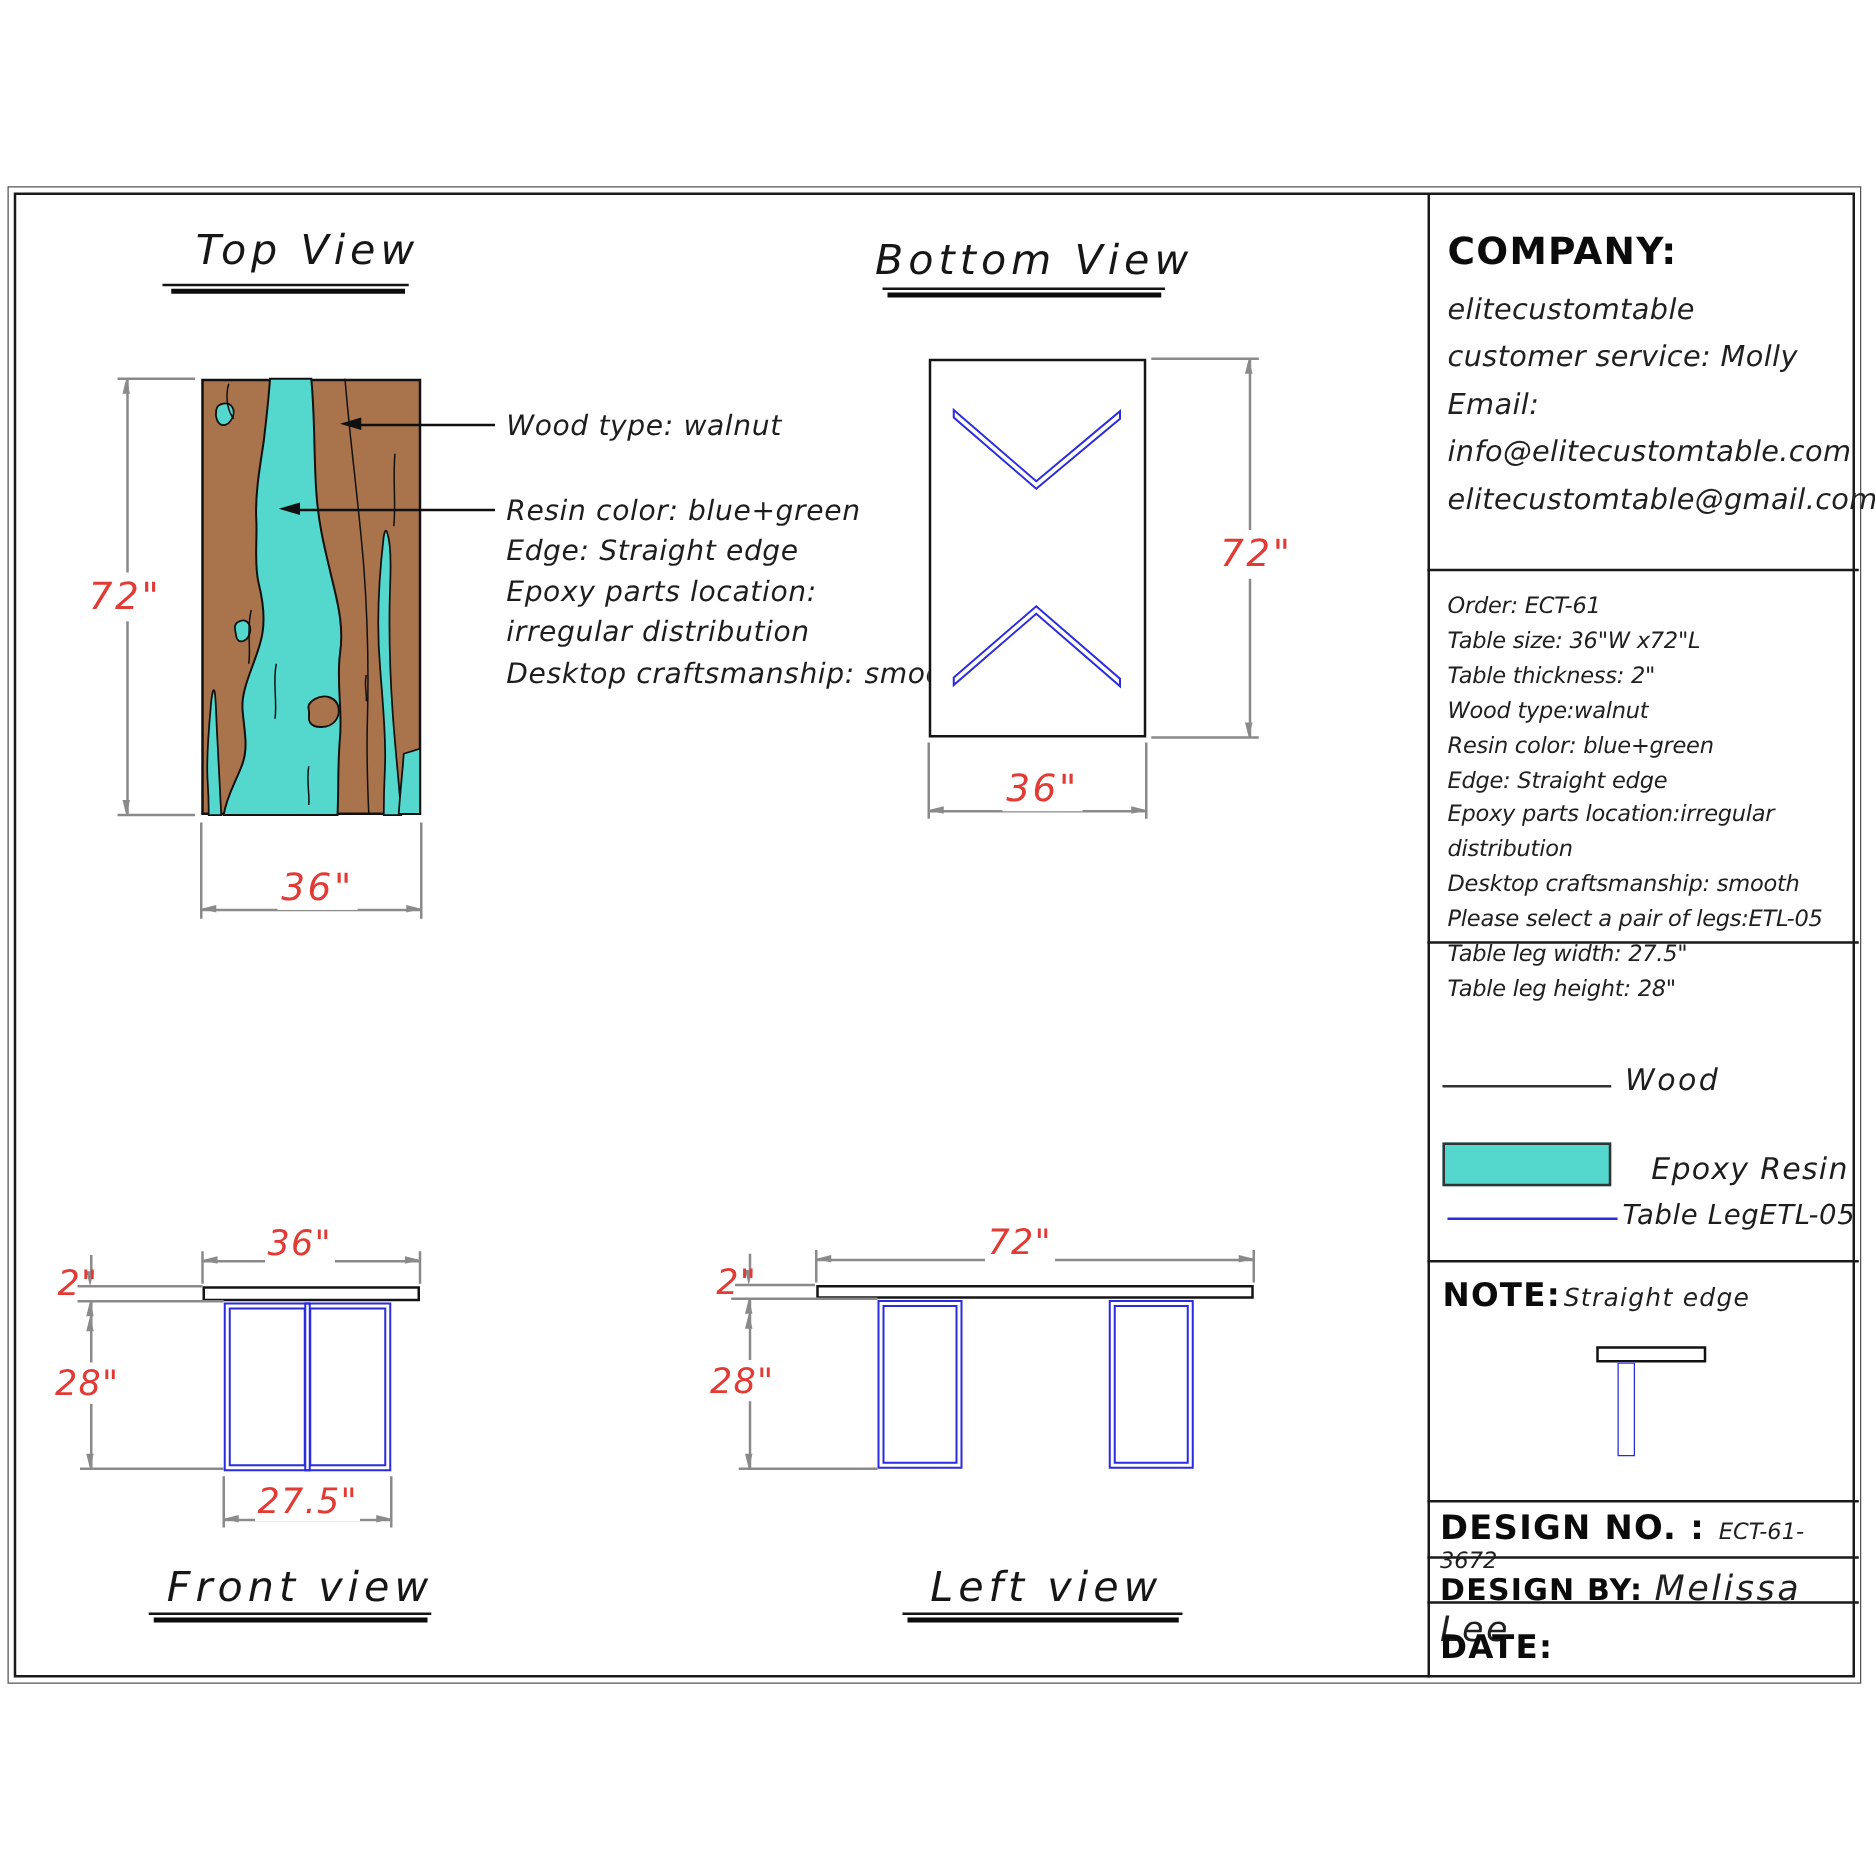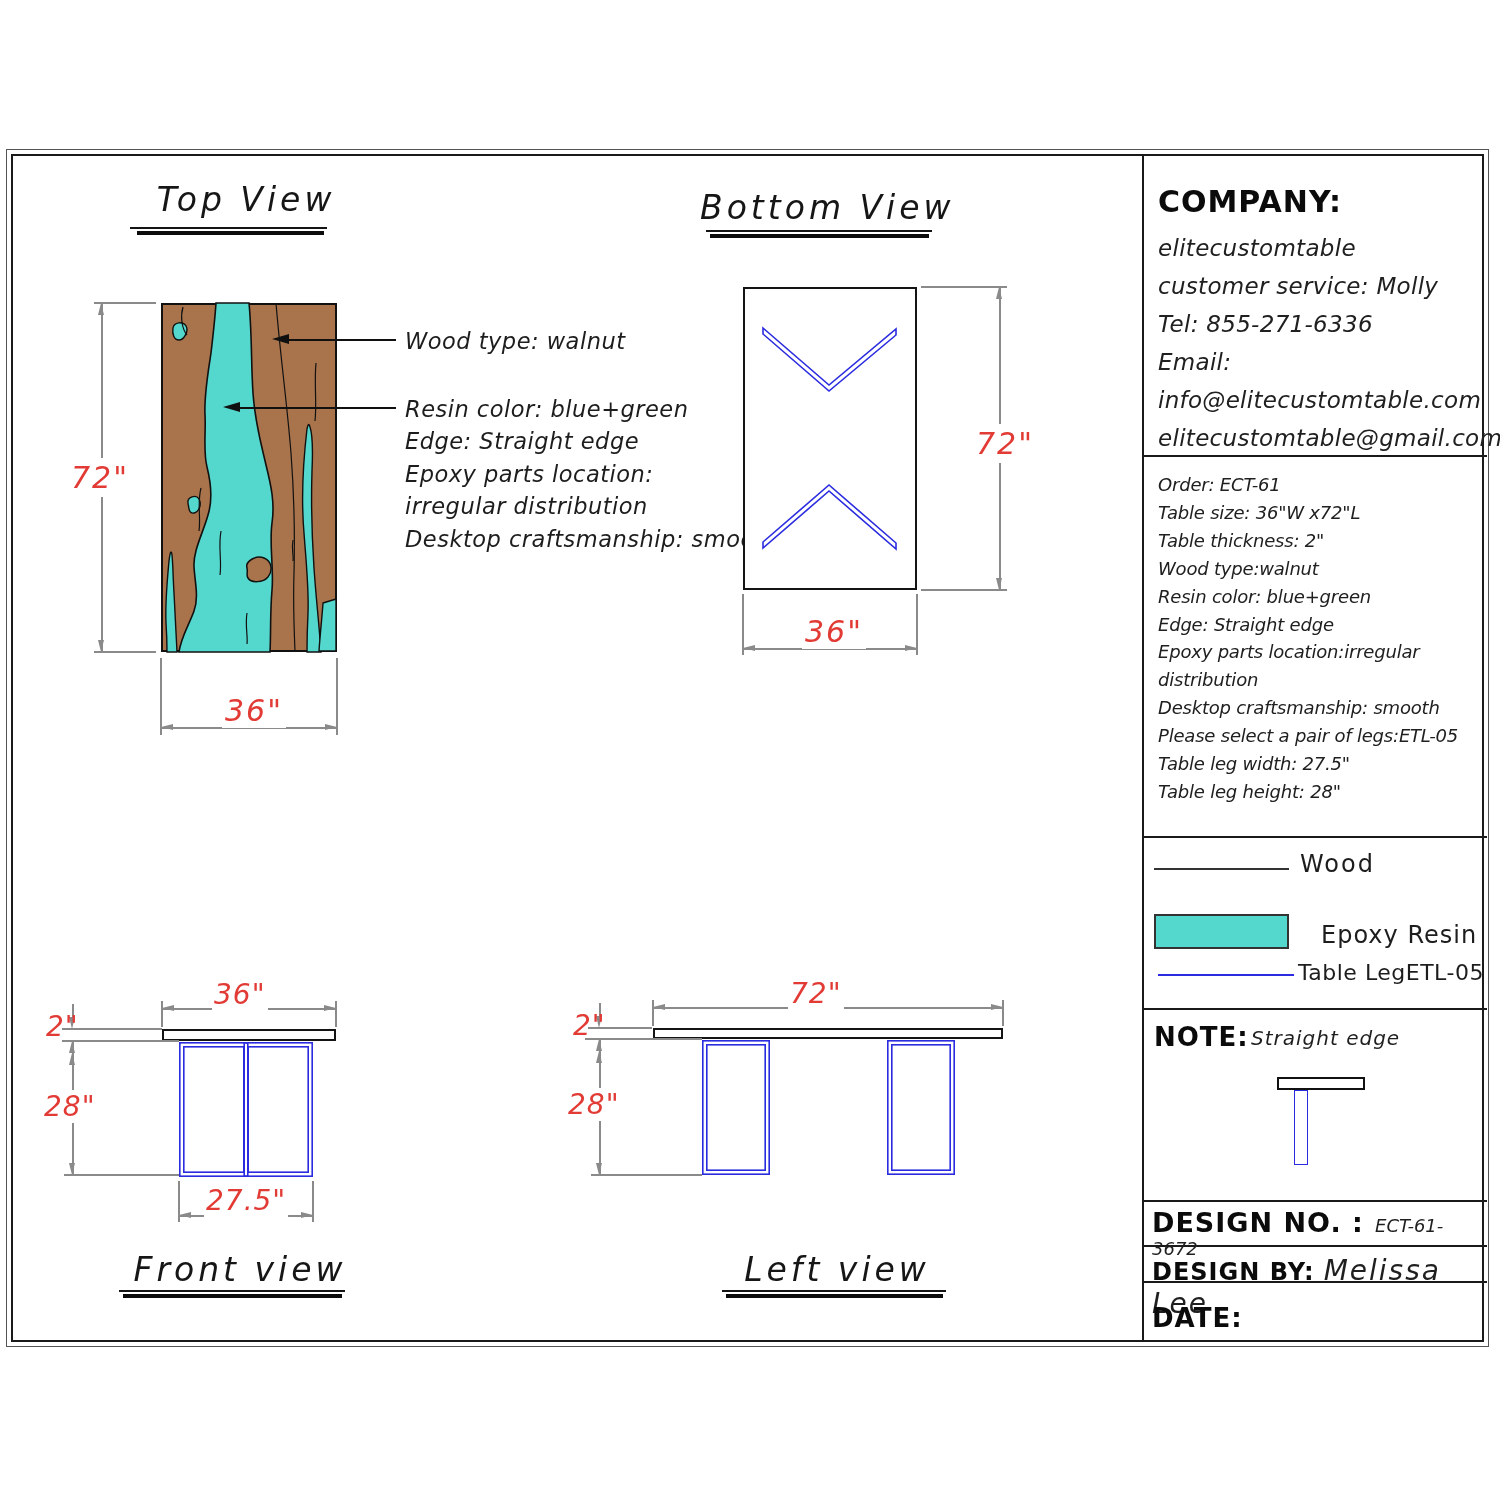--- a/index.html
+++ b/index.html
@@ -26,21 +26,21 @@
   .bal{border-top:5.5px solid transparent;border-bottom:5.5px solid transparent;border-right:17px solid #101010;}
   .dim{position:absolute;font-style:italic;color:var(--red);white-space:nowrap;}
   .dim30{font-size:30px;letter-spacing:2px;}
   .dim28{font-size:28px;letter-spacing:1px;}
   .callout{position:absolute;font-style:italic;font-size:22.5px;letter-spacing:0.5px;color:#1d1d1d;white-space:nowrap;}
   
   .sect{position:absolute;left:1142px;width:345px;border-bottom:2px solid #1a1a1a;}
   .bold-h{font-weight:bold;letter-spacing:1px;color:#0b0b0b;font-family:"DejaVu Sans",sans-serif;}
   .co-lines{font-style:italic;font-size:23px;line-height:38px;letter-spacing:0.3px;color:#202020;}
   .ord-lines{font-style:italic;font-size:18px;line-height:27.9px;letter-spacing:-0.2px;color:#202020;}
-  .legend-label{position:absolute;color:#1d1d1d;white-space:nowrap;}
+  .legend-label{position:absolute;font-style:italic;color:#1d1d1d;white-space:nowrap;}
   svg{position:absolute;overflow:visible;}
 </style>
 </head>
 <body>
 
 <div class="abs" style="left:6px;top:149px;width:1483px;height:1198px;border:1.5px solid #555;"></div>
 <div class="abs" style="left:11px;top:154px;width:1473px;height:1188px;border:2px solid #1a1a1a;"></div>
 
 <div class="vtitle" style="left:144px;top:180px;width:204px;">Top View</div>
 <div class="ul-thin" style="left:130px;top:227px;width:197px;"></div>
@@ -195,28 +195,27 @@
 <div class="ul-thin" style="left:722px;top:1290px;width:224px;"></div>
 <div class="ul-thick" style="left:726px;top:1294px;width:217px;"></div>
 
 <div class="abs" style="left:1142px;top:156px;width:2px;height:1186px;background:#1a1a1a;"></div>
 
 <div class="sect" style="top:156px;height:301px;padding:28px 0 0 16px;">
   <div class="bold-h nw" style="font-size:30px;">COMPANY:</div>
   <div class="co-lines" style="margin-top:10px;">
     <div class="nw">elitecustomtable</div>
     <div class="nw">customer service: Molly</div>
-    <div class="nw">Tel: 855-271-6336</div>
     <div class="nw">Email:</div>
     <div class="nw">info@elitecustomtable.com</div>
     <div class="nw">elitecustomtable@gmail.com</div>
   </div>
 </div>
 
-<div class="sect" style="top:457px;height:381px;padding:14px 0 0 16px;">
+<div class="sect" style="top:457px;height:298px;padding:14px 0 0 16px;">
   <div class="ord-lines">
     <div class="nw">Order: ECT-61</div>
     <div class="nw">Table size: 36"W x72"L</div>
     <div class="nw">Table thickness: 2"</div>
     <div class="nw">Wood type:walnut</div>
     <div class="nw">Resin color: blue+green</div>
     <div class="nw">Edge: Straight edge</div>
     <div class="nw">Epoxy parts location:irregular</div>
     <div class="nw">distribution</div>
     <div class="nw">Desktop craftsmanship: smooth</div>

